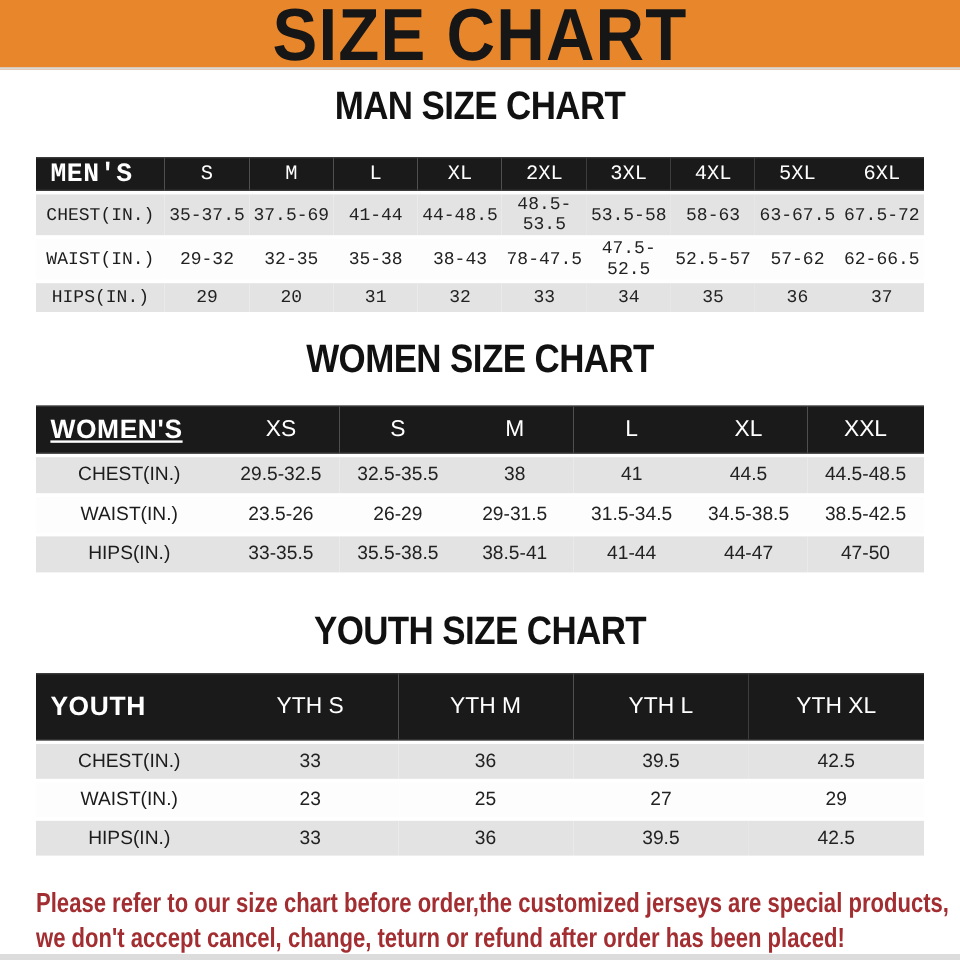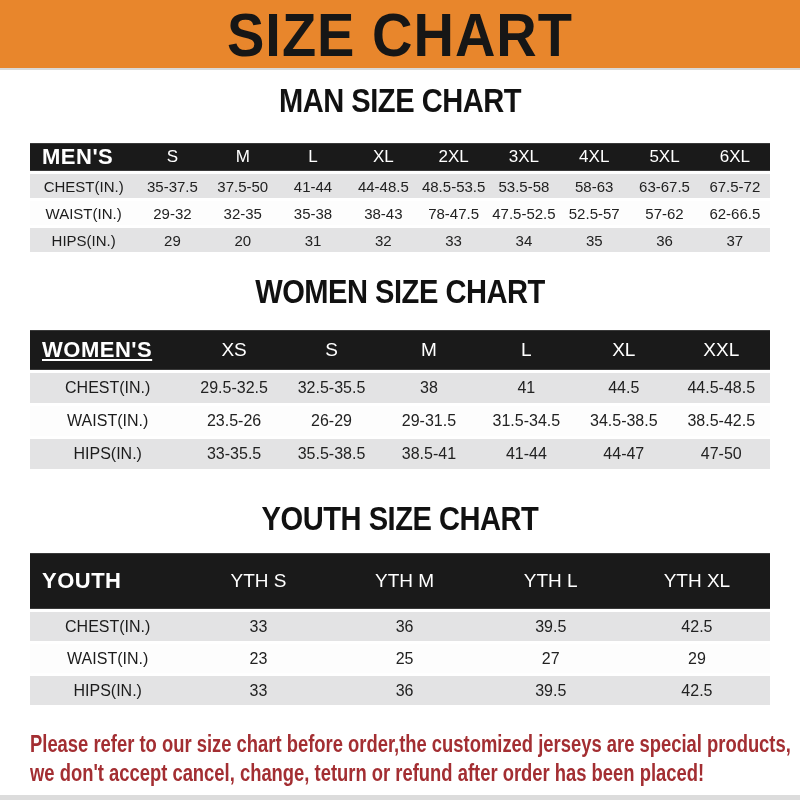--- a/index.html
+++ b/index.html
@@ -11,21 +11,21 @@
   .page {
     position: relative;
     width: 800px;
     height: 800px;
     background: #ffffff;
     overflow: hidden;
   }
 
   
   .banner {
-    height: 70px;
+    height: 58px;
     background: #E8862C;
     display: flex;
     align-items: center;
     justify-content: center;
     border-bottom: 2px solid #d9d9d9;
   }
   .banner h1 {
     font-size: 56px;
     font-weight: bold;
     color: #161616;
@@ -49,21 +49,21 @@
   .title-youth { margin-top: 30px; }
 
   
   table.size-table {
     width: 740px;
     margin-left: 30px;
     border-collapse: separate;
     border-spacing: 0 3px;
     table-layout: fixed;
   }
-  .tbl-men   { margin-top: 22px; }
+  .tbl-men   { margin-top: 22px; font-family: Liberation Mono, monospace; }
   .tbl-women { margin-top: 18px; }
   .tbl-youth { margin-top: 14px; }
 
   .size-table th {
     background: #1A1A1A;
     color: #ffffff;
     font-weight: normal;
     text-align: center;
     border-top: 1px solid #3a3a3a;
     border-bottom: 1px solid #3a3a3a;
@@ -141,21 +141,21 @@
             <th>3XL</th>
             <th>4XL</th>
             <th>5XL</th>
             <th>6XL</th>
           </tr>
         </thead>
         <tbody>
           <tr>
             <td class="rowlabel col-label">CHEST(IN.)</td>
             <td>35-37.5</td>
-            <td>37.5-50</td>
+            <td>37.5-69</td>
             <td>41-44</td>
             <td>44-48.5</td>
             <td>48.5-53.5</td>
             <td>53.5-58</td>
             <td>58-63</td>
             <td>63-67.5</td>
             <td>67.5-72</td>
           </tr>
           <tr>
             <td class="rowlabel col-label">WAIST(IN.)</td>

